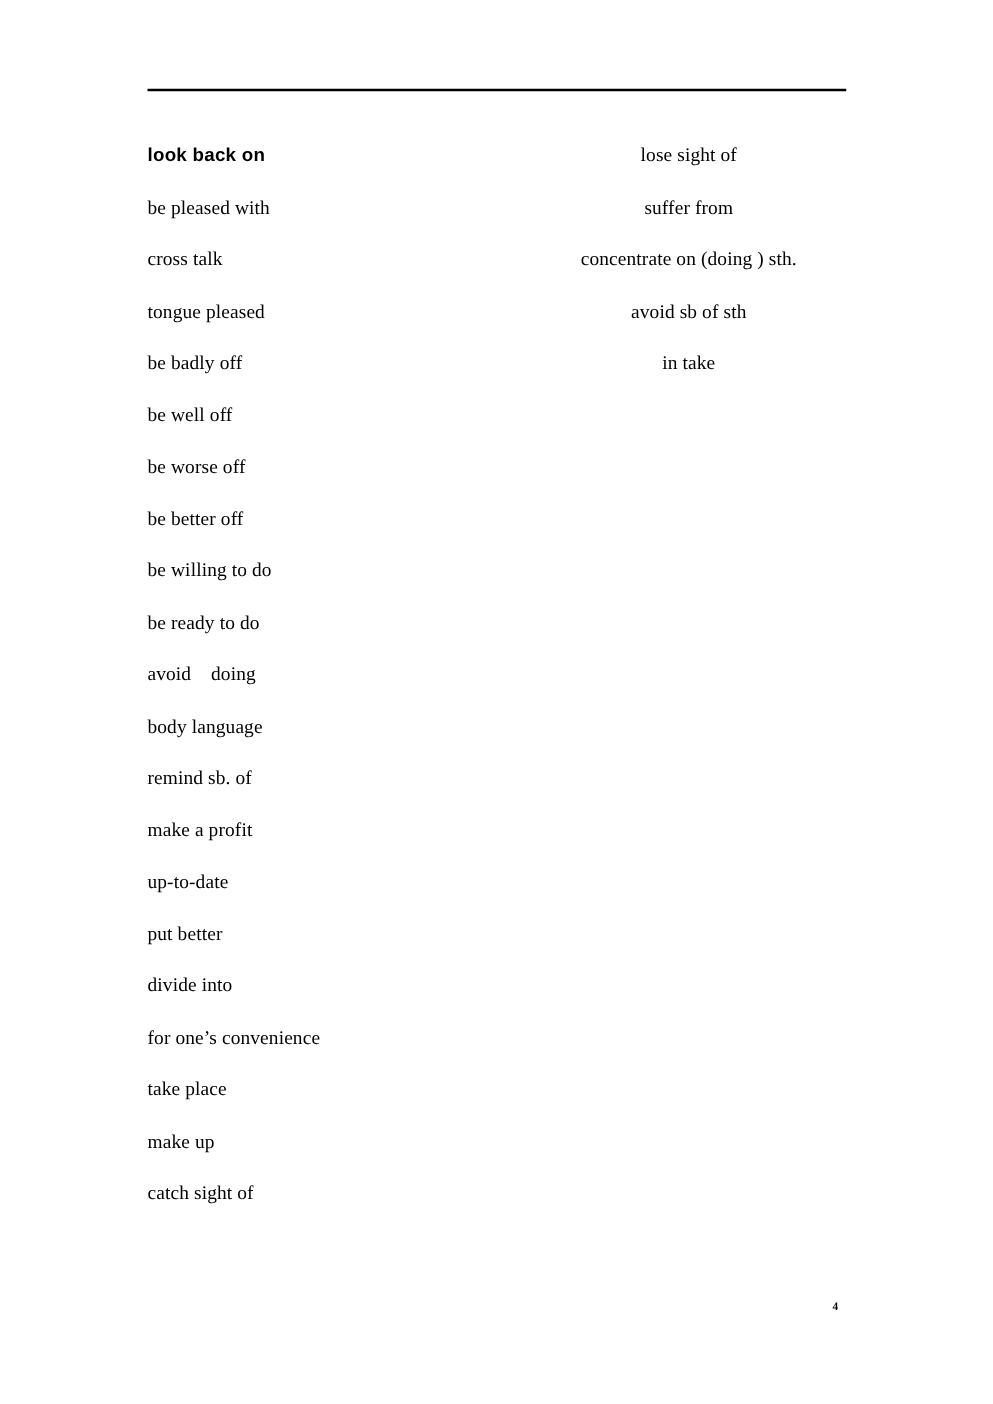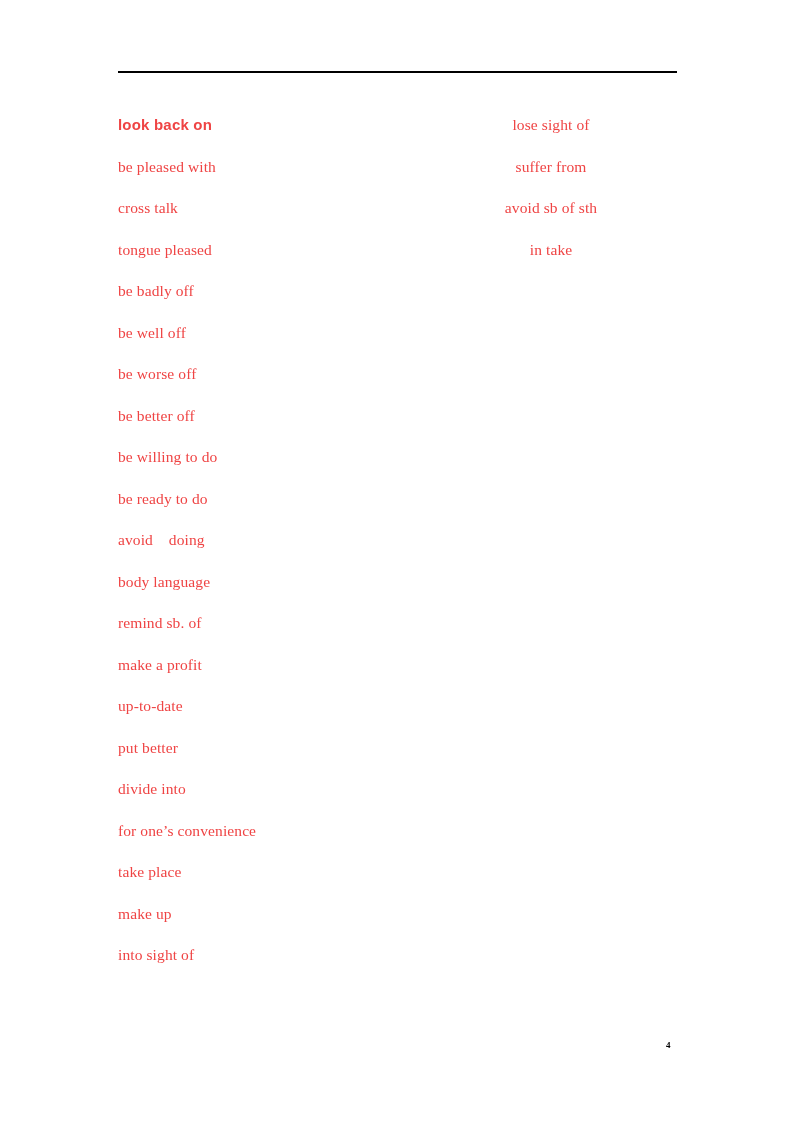--- a/index.html
+++ b/index.html
@@ -46,21 +46,21 @@
     left: 411px;
     width: 280px;
     text-align: center;
   }
   .entry {
     height: 41.5px;
     line-height: 41.5px;
     font-size: 15.5px;
     font-family: "Liberation Serif", "DejaVu Serif", serif;
     font-weight: normal;
-    color: #ef4444;
+    color: #000000;
     white-space: pre;
     letter-spacing: 0.1px;
   }
   .entry.bold-sans {
     font-family: "Liberation Sans", "DejaVu Sans", sans-serif;
     font-weight: bold;
     font-size: 15px;
     letter-spacing: 0.2px;
   }
   .page-number {
@@ -96,26 +96,27 @@
       <div class="entry">avoid    doing</div>
       <div class="entry">body language</div>
       <div class="entry">remind sb. of</div>
       <div class="entry">make a profit</div>
       <div class="entry">up-to-date</div>
       <div class="entry">put better</div>
       <div class="entry">divide into</div>
       <div class="entry">for one’s convenience</div>
       <div class="entry">take place</div>
       <div class="entry">make up</div>
-      <div class="entry">into sight of</div>
+      <div class="entry">catch sight of</div>
     </div>
 
     <div class="column column-right">
       <div class="entry">lose sight of</div>
       <div class="entry">suffer from</div>
+      <div class="entry">concentrate on (doing ) sth.</div>
       <div class="entry">avoid sb of sth</div>
       <div class="entry">in take</div>
     </div>
 
   </div>
 
   <div class="page-number">4</div>
 
 </div>
 

